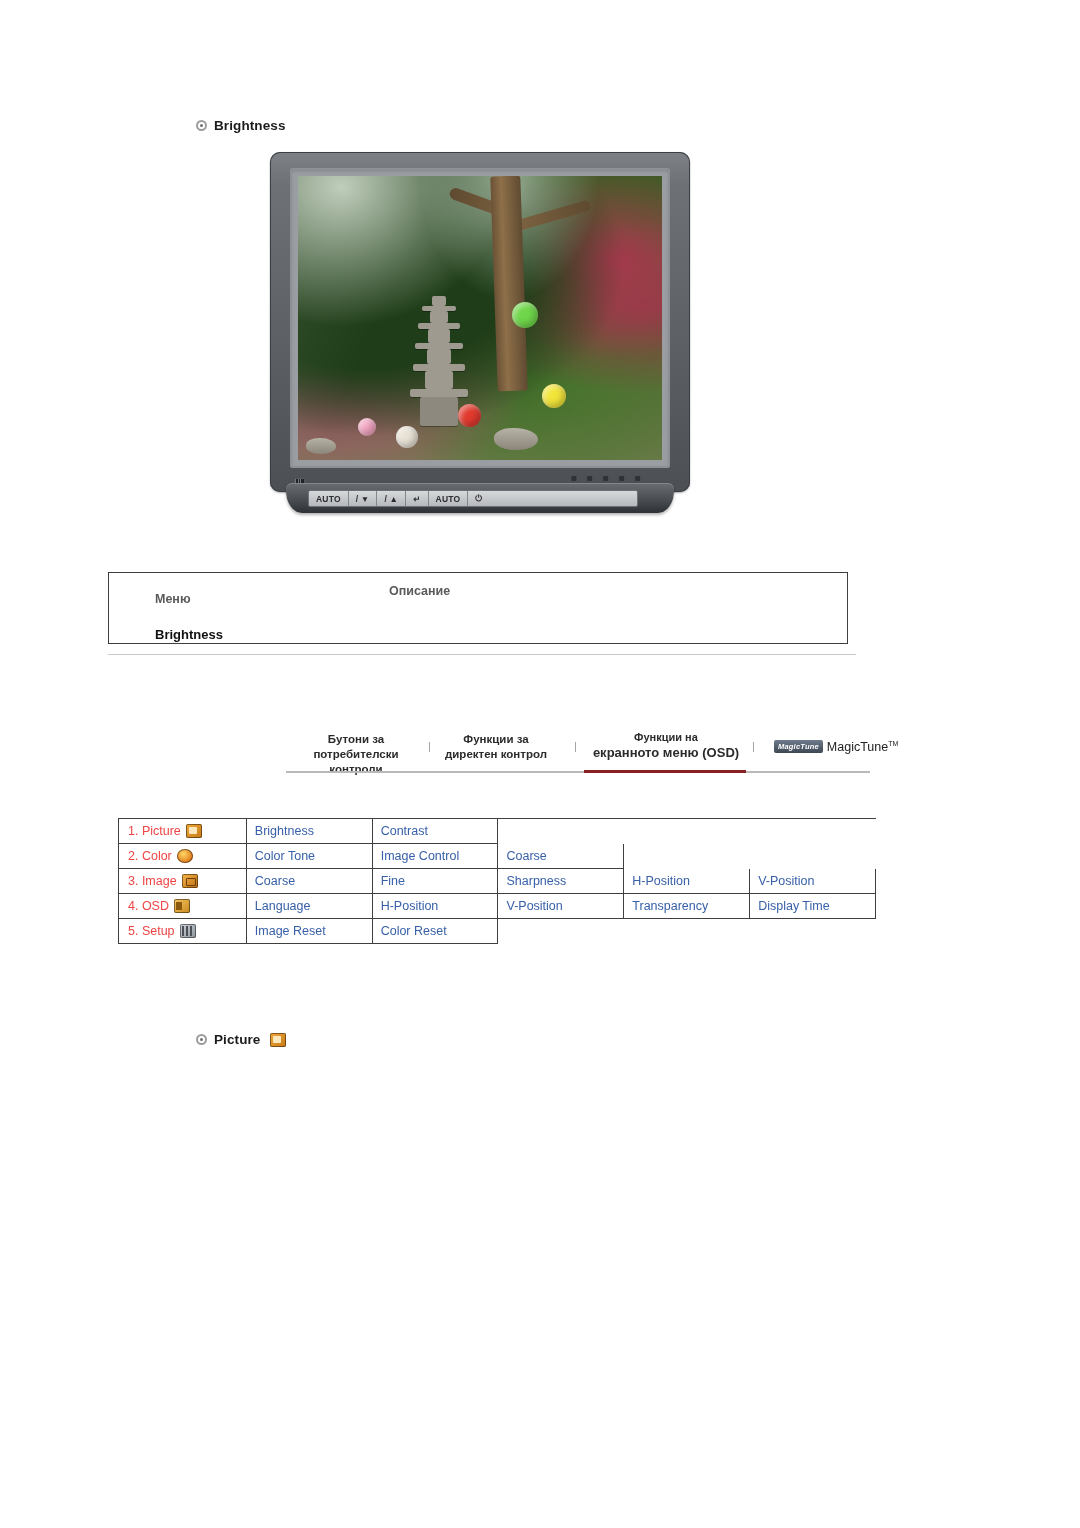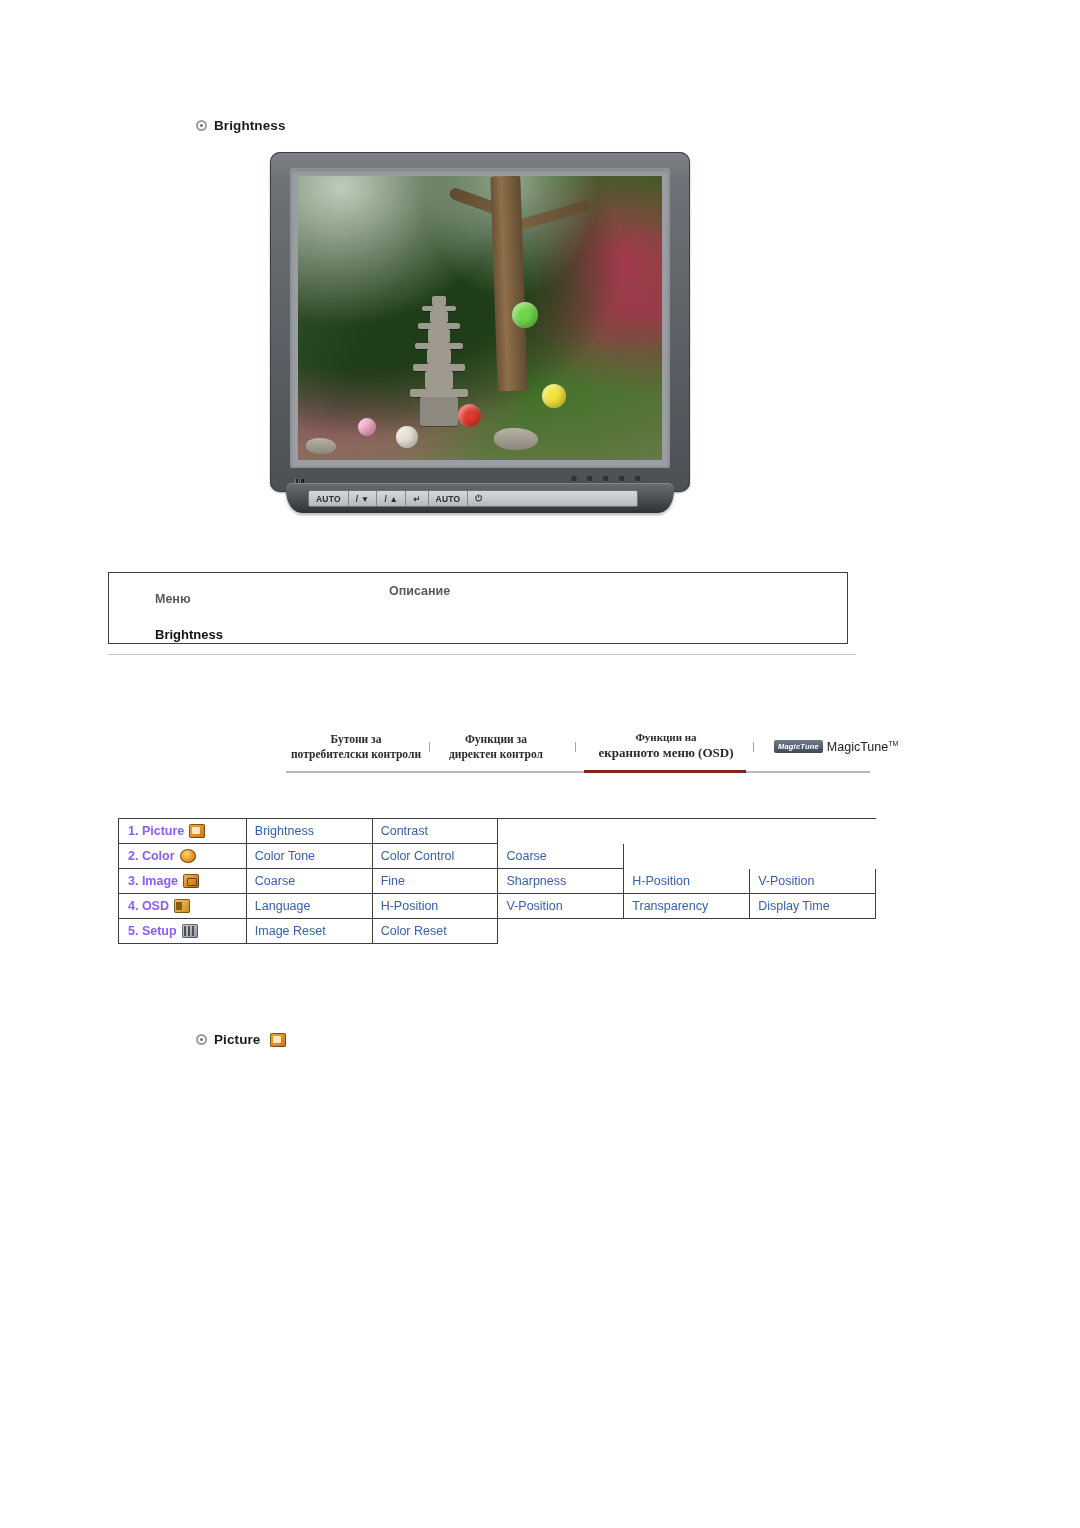--- a/index.html
+++ b/index.html
@@ -298,21 +298,20 @@
     width: 162px; height: 3px;
     background: #8a1f24;
   }
   .tab-item {
     position: absolute;
     text-align: center;
     color: #2b2b2b;
     font-size: 11.5px;
     line-height: 15px;
     font-weight: bold;
-    font-family: Liberation Serif, serif;
   }
   .tab-item.t1 { left: 0;   top: 6px;  width: 290px; }
   .tab-item.t2 { left: 296px; top: 4px; width: 168px; }
   .tab-item.t2 .l1 { font-size: 11px; }
   .tab-item.t2 .l2 { font-size: 13px; }
   .tab-sep {
     position: absolute;
     top: 14px;
     color: #9a9a9a;
     font-size: 11px;
@@ -371,22 +370,22 @@
     display: flex;
     align-items: center;
     padding-left: 8px;
     font-size: 12.5px;
     color: #3860a8;
     width: 126px;
     white-space: nowrap;
   }
   .osd-cell.first {
     width: 128px;
-    font-weight: bold;
-    color: #8b5cf6;
+    font-weight: normal;
+    color: #ef4444;
     gap: 5px;
     padding-left: 9px;
   }
   .osd-cell.blank {
     border-right: none;
     border-bottom: none;
     color: transparent;
   }
   .osd-cell.tall {
     height: 50px;
@@ -540,21 +539,21 @@
     <div class="osd-cell blank"></div>
     <div class="osd-cell blank"></div>
   </div>
 
   <div class="osd-row">
     <div class="osd-cell first">
       <span>2. Color</span>
       <span class="osd-icon ic-color"></span>
     </div>
     <div class="osd-cell">Color Tone</div>
-    <div class="osd-cell">Color Control</div>
+    <div class="osd-cell">Image Control</div>
     <div class="osd-cell">Coarse</div>
     <div class="osd-cell blank"></div>
     <div class="osd-cell blank"></div>
   </div>
 
   <div class="osd-row">
     <div class="osd-cell first">
       <span>3. Image</span>
       <span class="osd-icon ic-image"></span>
     </div>

